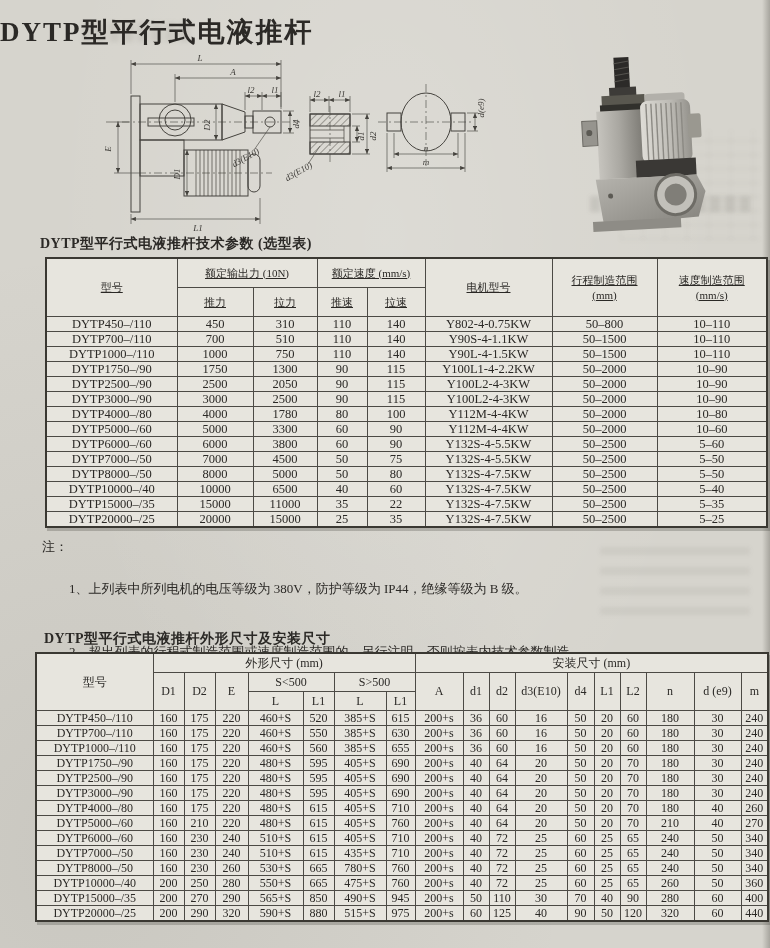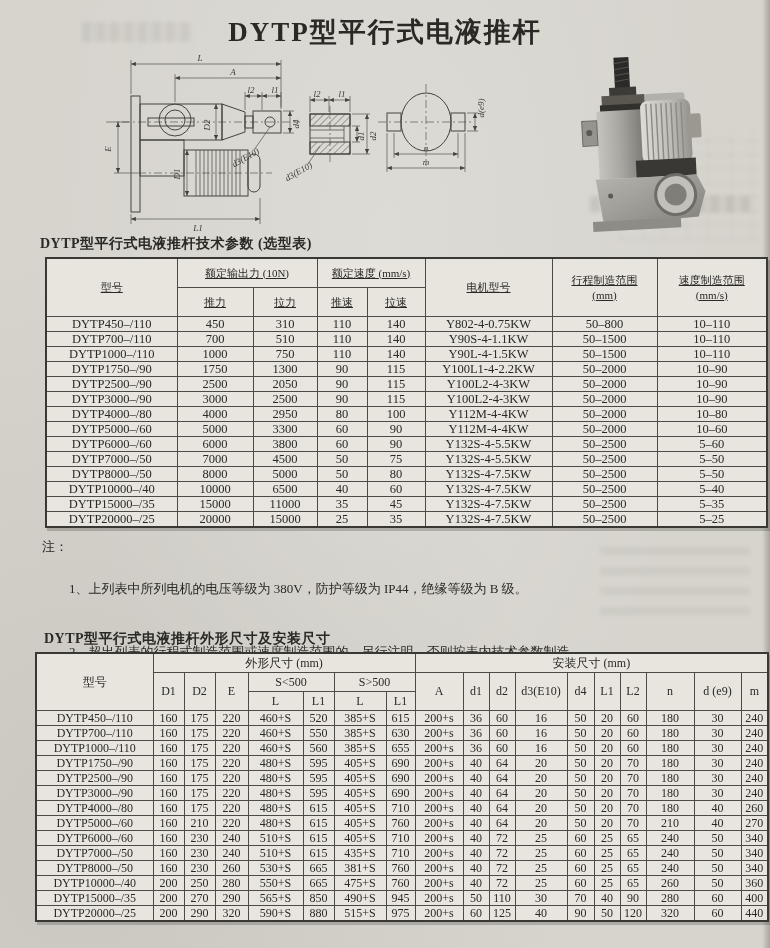--- a/index.html
+++ b/index.html
@@ -22,21 +22,21 @@
     background:repeating-linear-gradient(0deg,rgba(110,108,100,.12) 0 2px,transparent 2px 14px),
                repeating-linear-gradient(90deg,rgba(110,108,100,.10) 0 2px,transparent 2px 22px);}
   .bleed-c{left:590px;top:196px;width:160px;height:16px;
     background:repeating-linear-gradient(90deg,rgba(100,98,92,.28) 0 10px,rgba(100,98,92,.06) 10px 15px);}
   .bleed-d{left:600px;top:545px;width:150px;height:70px;
     background:repeating-linear-gradient(0deg,rgba(110,108,100,.16) 0 8px,transparent 8px 20px);}
   .edge-shadow{position:absolute;right:0;top:0;width:8px;height:948px;
     background:linear-gradient(90deg,transparent,rgba(60,58,50,.30));pointer-events:none;}
 
   .page-title{
-    position:absolute;left:0;top:14px;width:770px;text-align:center;
+    position:absolute;left:0;top:14px;width:770px;
     font-size:27px;font-weight:bold;letter-spacing:2px;
   }
   .section-title{position:absolute;font-size:14px;font-weight:bold;letter-spacing:.5px;}
   #spec-title{left:40px;top:235px;}
   #dim-title{left:44px;top:630px;}
 
   svg text{font-family:"Liberation Serif","DejaVu Serif",serif;}
   .diagram{position:absolute;left:48px;top:50px;}
   .photo{position:absolute;left:534px;top:54px;}
 
@@ -362,21 +362,21 @@
         <td>2500</td>
         <td>90</td>
         <td>115</td>
         <td>Y100L2-4-3KW</td>
         <td>50–2000</td>
         <td>10–90</td>
       </tr>
       <tr>
         <td>DYTP4000–/80</td>
         <td>4000</td>
-        <td>2950</td>
+        <td>1780</td>
         <td>80</td>
         <td>100</td>
         <td>Y112M-4-4KW</td>
         <td>50–2000</td>
         <td>10–80</td>
       </tr>
       <tr>
         <td>DYTP5000–/60</td>
         <td>5000</td>
         <td>3300</td>
@@ -424,21 +424,21 @@
         <td>60</td>
         <td>Y132S-4-7.5KW</td>
         <td>50–2500</td>
         <td>5–40</td>
       </tr>
       <tr>
         <td>DYTP15000–/35</td>
         <td>15000</td>
         <td>11000</td>
         <td>35</td>
-        <td>45</td>
+        <td>22</td>
         <td>Y132S-4-7.5KW</td>
         <td>50–2500</td>
         <td>5–35</td>
       </tr>
       <tr>
         <td>DYTP20000–/25</td>
         <td>20000</td>
         <td>15000</td>
         <td>25</td>
         <td>35</td>
@@ -712,21 +712,21 @@
         <td>50</td>
         <td>340</td>
       </tr>
       <tr>
         <td>DYTP8000–/50</td>
         <td>160</td>
         <td>230</td>
         <td>260</td>
         <td>530+S</td>
         <td>665</td>
-        <td>381+S</td>
+        <td>780+S</td>
         <td>760</td>
         <td>200+s</td>
         <td>40</td>
         <td>72</td>
         <td>25</td>
         <td>60</td>
         <td>25</td>
         <td>65</td>
         <td>240</td>
         <td>50</td>

